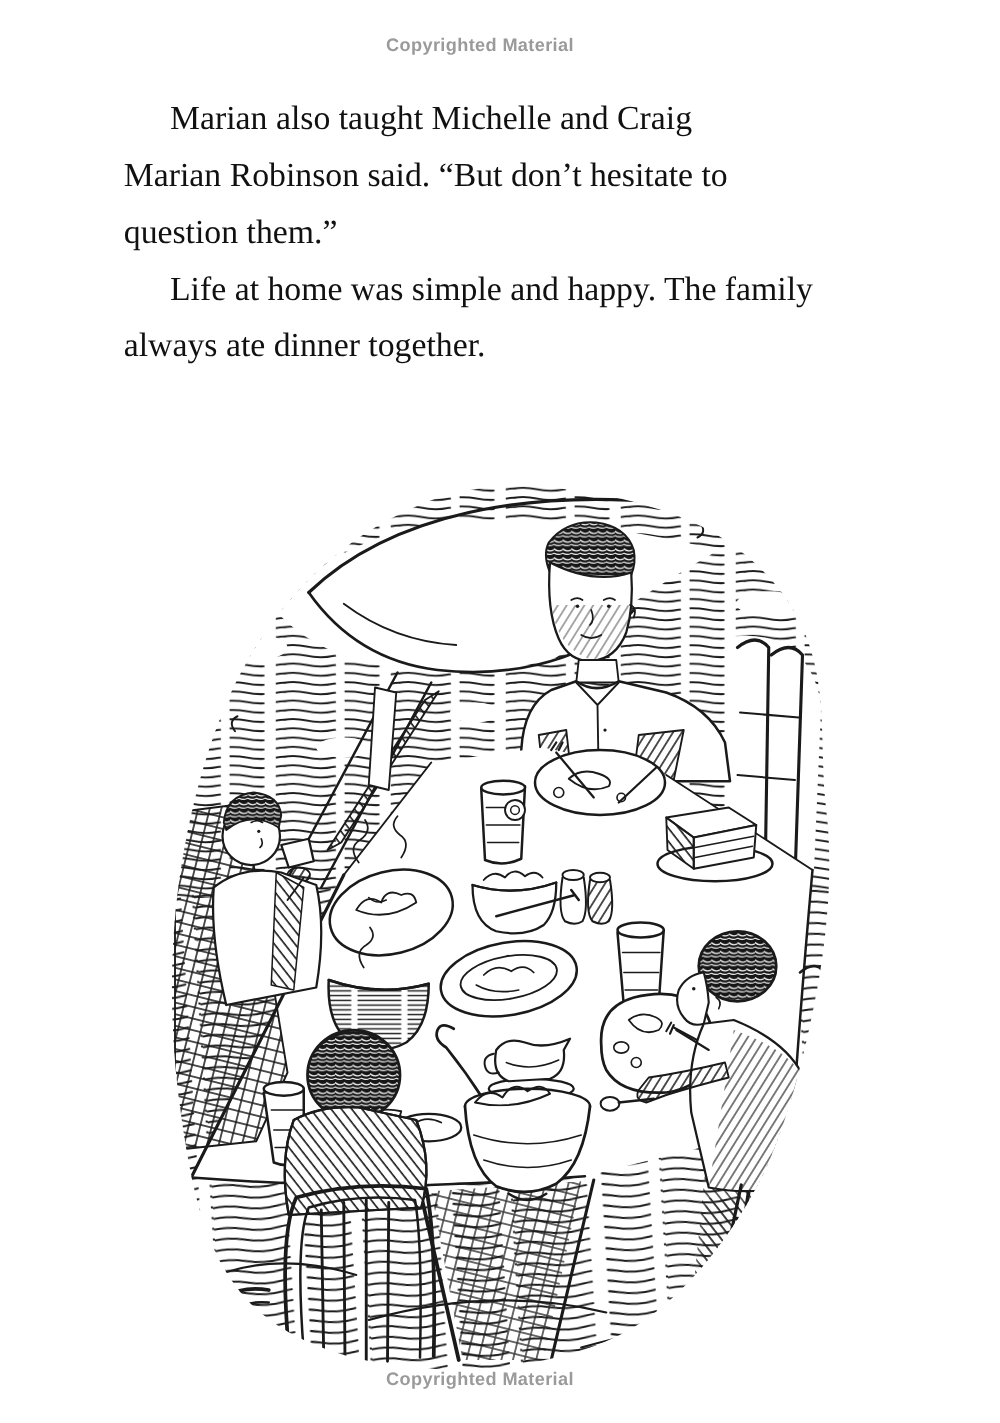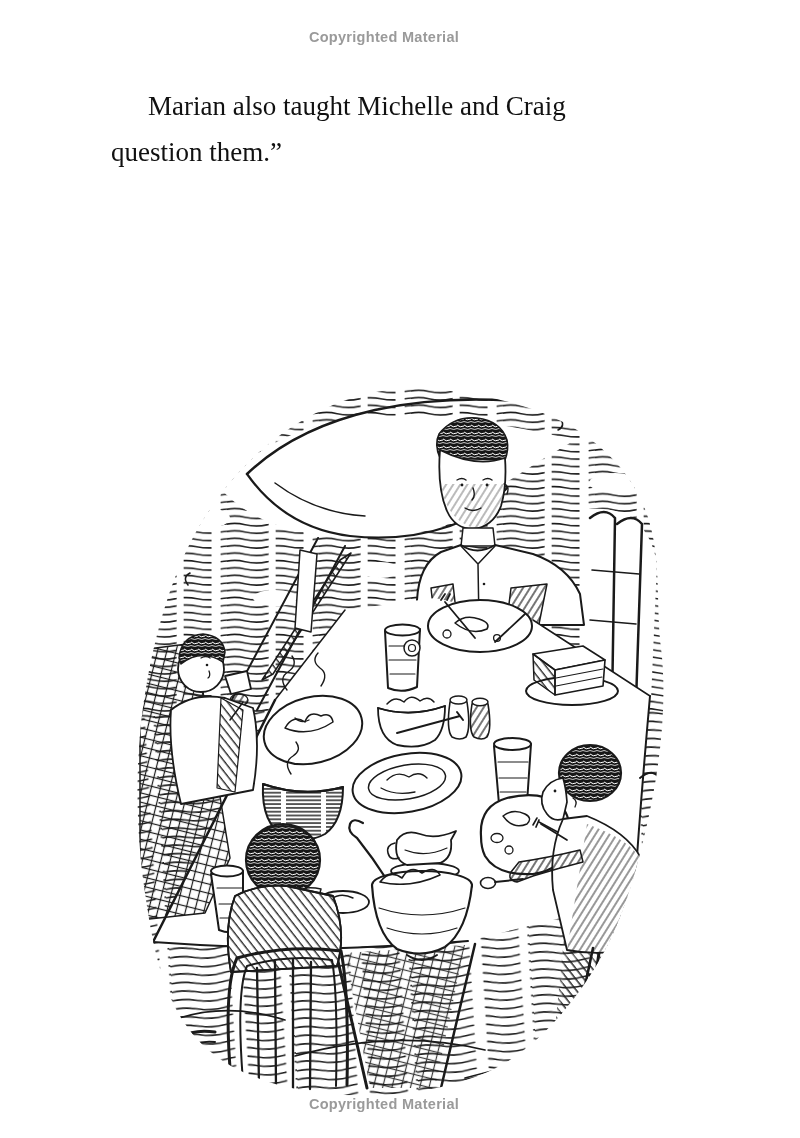--- a/index.html
+++ b/index.html
@@ -5,35 +5,40 @@
   html,body{margin:0;padding:0;}
   body{width:800px;height:1138px;background:#ffffff;position:relative;overflow:hidden;
        font-family:"Liberation Serif",serif;}
   .copyright{position:absolute;left:0;width:768px;text-align:center;
        font-family:"Liberation Sans",sans-serif;font-weight:bold;font-size:14.5px;
        letter-spacing:.3px;color:#9a9a9a;}
   .copyright.top{top:29px;z-index:3;}
   .copyright.bottom{top:1096px;z-index:1;}
   .text-block{position:absolute;left:99px;top:72px;width:612px;z-index:2;
        font-size:27px;line-height:45.6px;color:#111;}
-  .para{margin:12px;padding:0;}
+  .para{margin:0;padding:0;}
   .line{display:block;white-space:nowrap;}
   .line.indent{padding-left:37px;}
   .illustration{position:absolute;left:135px;top:388px;width:530px;height:710px;z-index:2;}
   svg{display:block;}
 </style>
 </head>
 <body>
 
 <div class="copyright top">Copyrighted Material</div>
 
 <div class="text-block">
   <p class="para">
     <span class="line indent">Marian also taught Michelle and Craig</span>
+    <span class="line">Marian Robinson said. “But don’t hesitate to</span>
     <span class="line">question them.”</span>
+  </p>
+  <p class="para">
+    <span class="line indent">Life at home was simple and happy. The family</span>
+    <span class="line">always ate dinner together.</span>
   </p>
 </div>
 
 <div class="illustration" role="img" aria-label="Pen-and-ink drawing of the family eating dinner together around the kitchen table">
 <svg viewBox="0 0 530 710" width="530" height="710" xmlns="http://www.w3.org/2000/svg">
 <defs>
   <pattern id="pWall" width="92" height="7.4" patternUnits="userSpaceOnUse">
     <path d="M-4 3.7 q 11 -2.8 22 -0.3 t 22 0.2 t 22 -0.2 t 22 0.3 t 12 0" fill="none" stroke="#1a1a1a" stroke-width="1.5" stroke-dasharray="46 7 28 9"></path>
   </pattern>
   <pattern id="pFloor" width="120" height="8.6" patternUnits="userSpaceOnUse" patternTransform="rotate(-3.5)">

